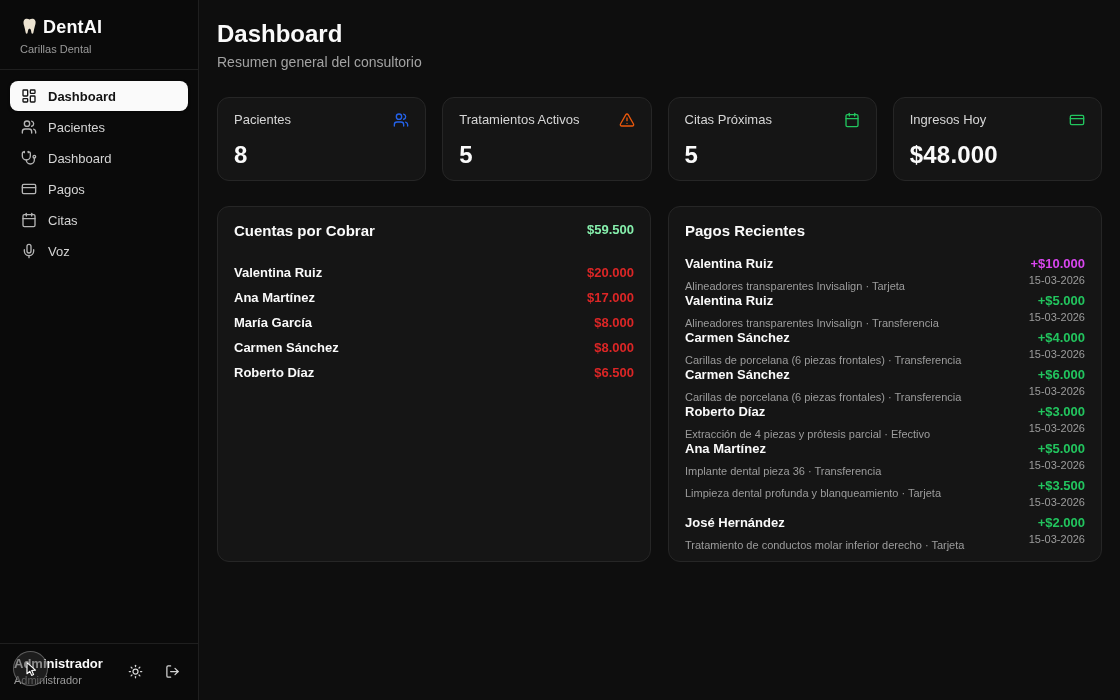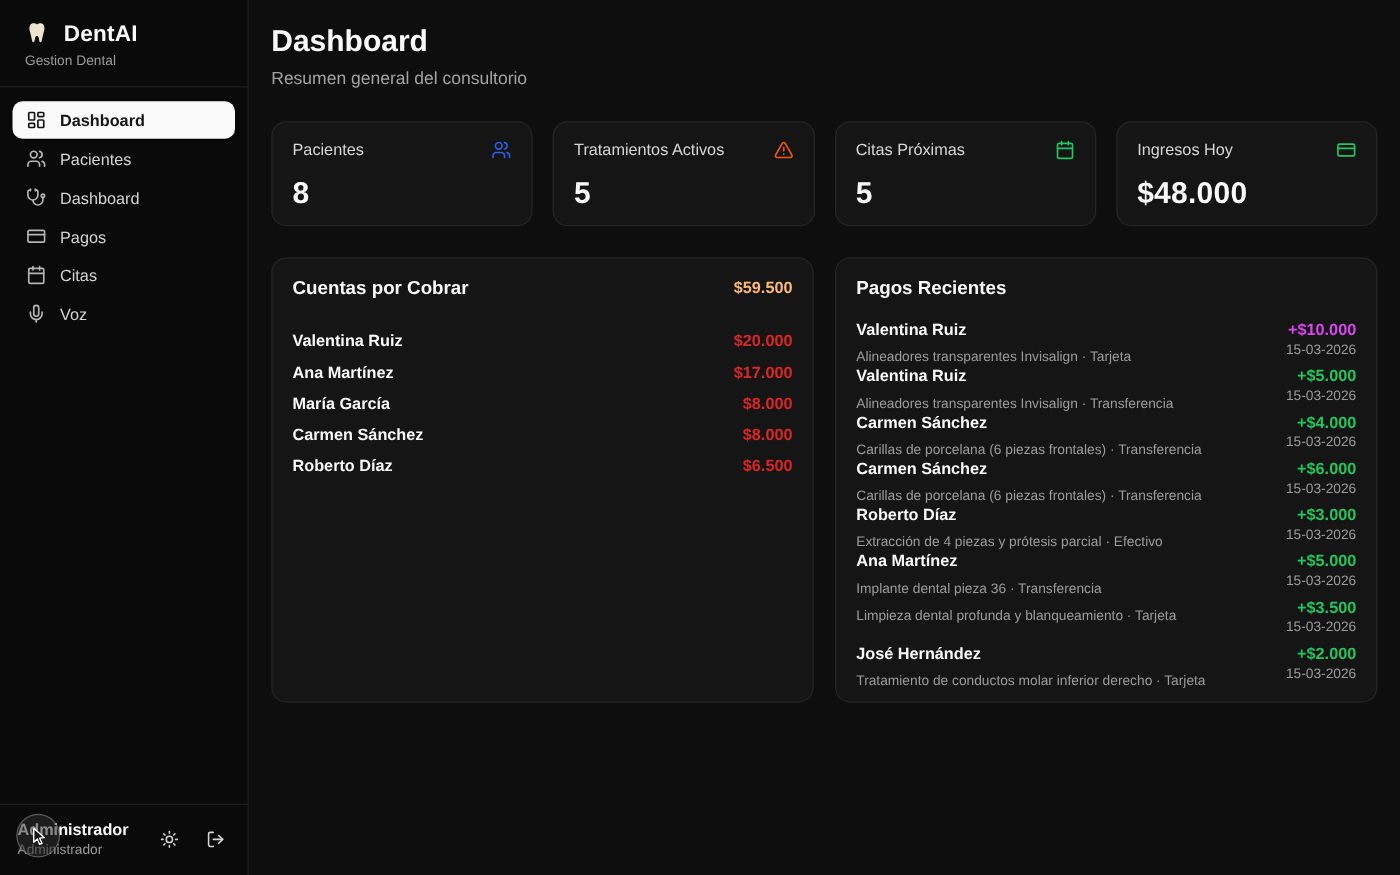--- a/index.html
+++ b/index.html
@@ -12,21 +12,21 @@
   }
   svg { display:block; }
 
   
   .sidebar {
     position:fixed; left:0; top:0; width:199px; height:700px;
     background:#0a0a0a; border-right:1px solid #1f1f1f;
     display:flex; flex-direction:column;
   }
   .logo-block { padding:17px 20px 14px; border-bottom:1px solid #1f1f1f; }
-  .logo-row { display:flex; gap:12px; }
+  .logo-row { display:flex; gap:4px; }
   .logo-title { font-size:18px; font-weight:700; letter-spacing:.2px; }
   .logo-sub { font-size:11px; color:#9a9a9a; margin-top:5px; }
 
   .nav { padding:11px 10px; display:flex; flex-direction:column; gap:1px; flex:1; }
   .nav-item {
     display:flex; align-items:center; gap:11px;
     height:30px; padding:0 11px; border-radius:8px;
     font-size:13px; color:#d4d4d4; cursor:pointer;
   }
   .nav-item .nav-ico { width:16px; height:16px; color:#b5b5b5; flex:none; }
@@ -98,21 +98,21 @@
 <aside class="sidebar">
   <div class="logo-block">
     <div class="logo-row">
       <span>
         <svg width="19" height="19" viewBox="0 0 24 24">
           <path fill="#ece3d1" d="M12 3.2C10.2 1.8 6.6 1.5 5.1 4c-1.3 2.2-.6 4.8.1 7 .8 2.6 1.3 5.3 1.8 8 .2 1 .5 2.2 1.5 2.2 1.8 0 1-4.7 2.6-6 .6-.5 1.3-.5 1.9 0 1.6 1.3.8 6 2.6 6 1 0 1.3-1.2 1.5-2.2.5-2.7 1-5.4 1.8-8 .7-2.2 1.4-4.8.1-7-1.5-2.5-5.1-2.2-7-.8z"></path>
         </svg>
       </span>
       <span class="logo-title">DentAI</span>
     </div>
-    <div class="logo-sub">Gestion Dental</div>
+    <div class="logo-sub">Carillas Dental</div>
   </div>
 
   <nav class="nav">
     <div class="nav-item active">
       <span class="nav-ico">
         <svg viewBox="0 0 24 24" width="16" height="16" fill="none" stroke="currentColor" stroke-width="2" stroke-linecap="round" stroke-linejoin="round">
             <rect x="3" y="3" width="7" height="9" rx="1"></rect>
             <rect x="14" y="3" width="7" height="5" rx="1"></rect>
             <rect x="14" y="12" width="7" height="9" rx="1"></rect>
             <rect x="3" y="16" width="7" height="5" rx="1"></rect>
@@ -265,21 +265,21 @@
       </div>
       <div class="stat-value">$48.000</div>
     </div>
   </section>
 
   <section class="panels">
 
     <div class="panel">
       <div class="panel-head">
         <span class="panel-title">Cuentas por Cobrar</span>
-        <span class="panel-total" style="color: #fdba74;">$59.500</span>
+        <span class="panel-total" style="color: #86efac;">$59.500</span>
       </div>
       <div class="recv-list">
 
           <div class="recv-row">
             <span class="recv-name">Valentina Ruiz</span>
             <span class="recv-amount" style="color: rgb(220, 38, 38);">$20.000</span>
           </div>
 
           <div class="recv-row">
             <span class="recv-name">Ana Martínez</span>

